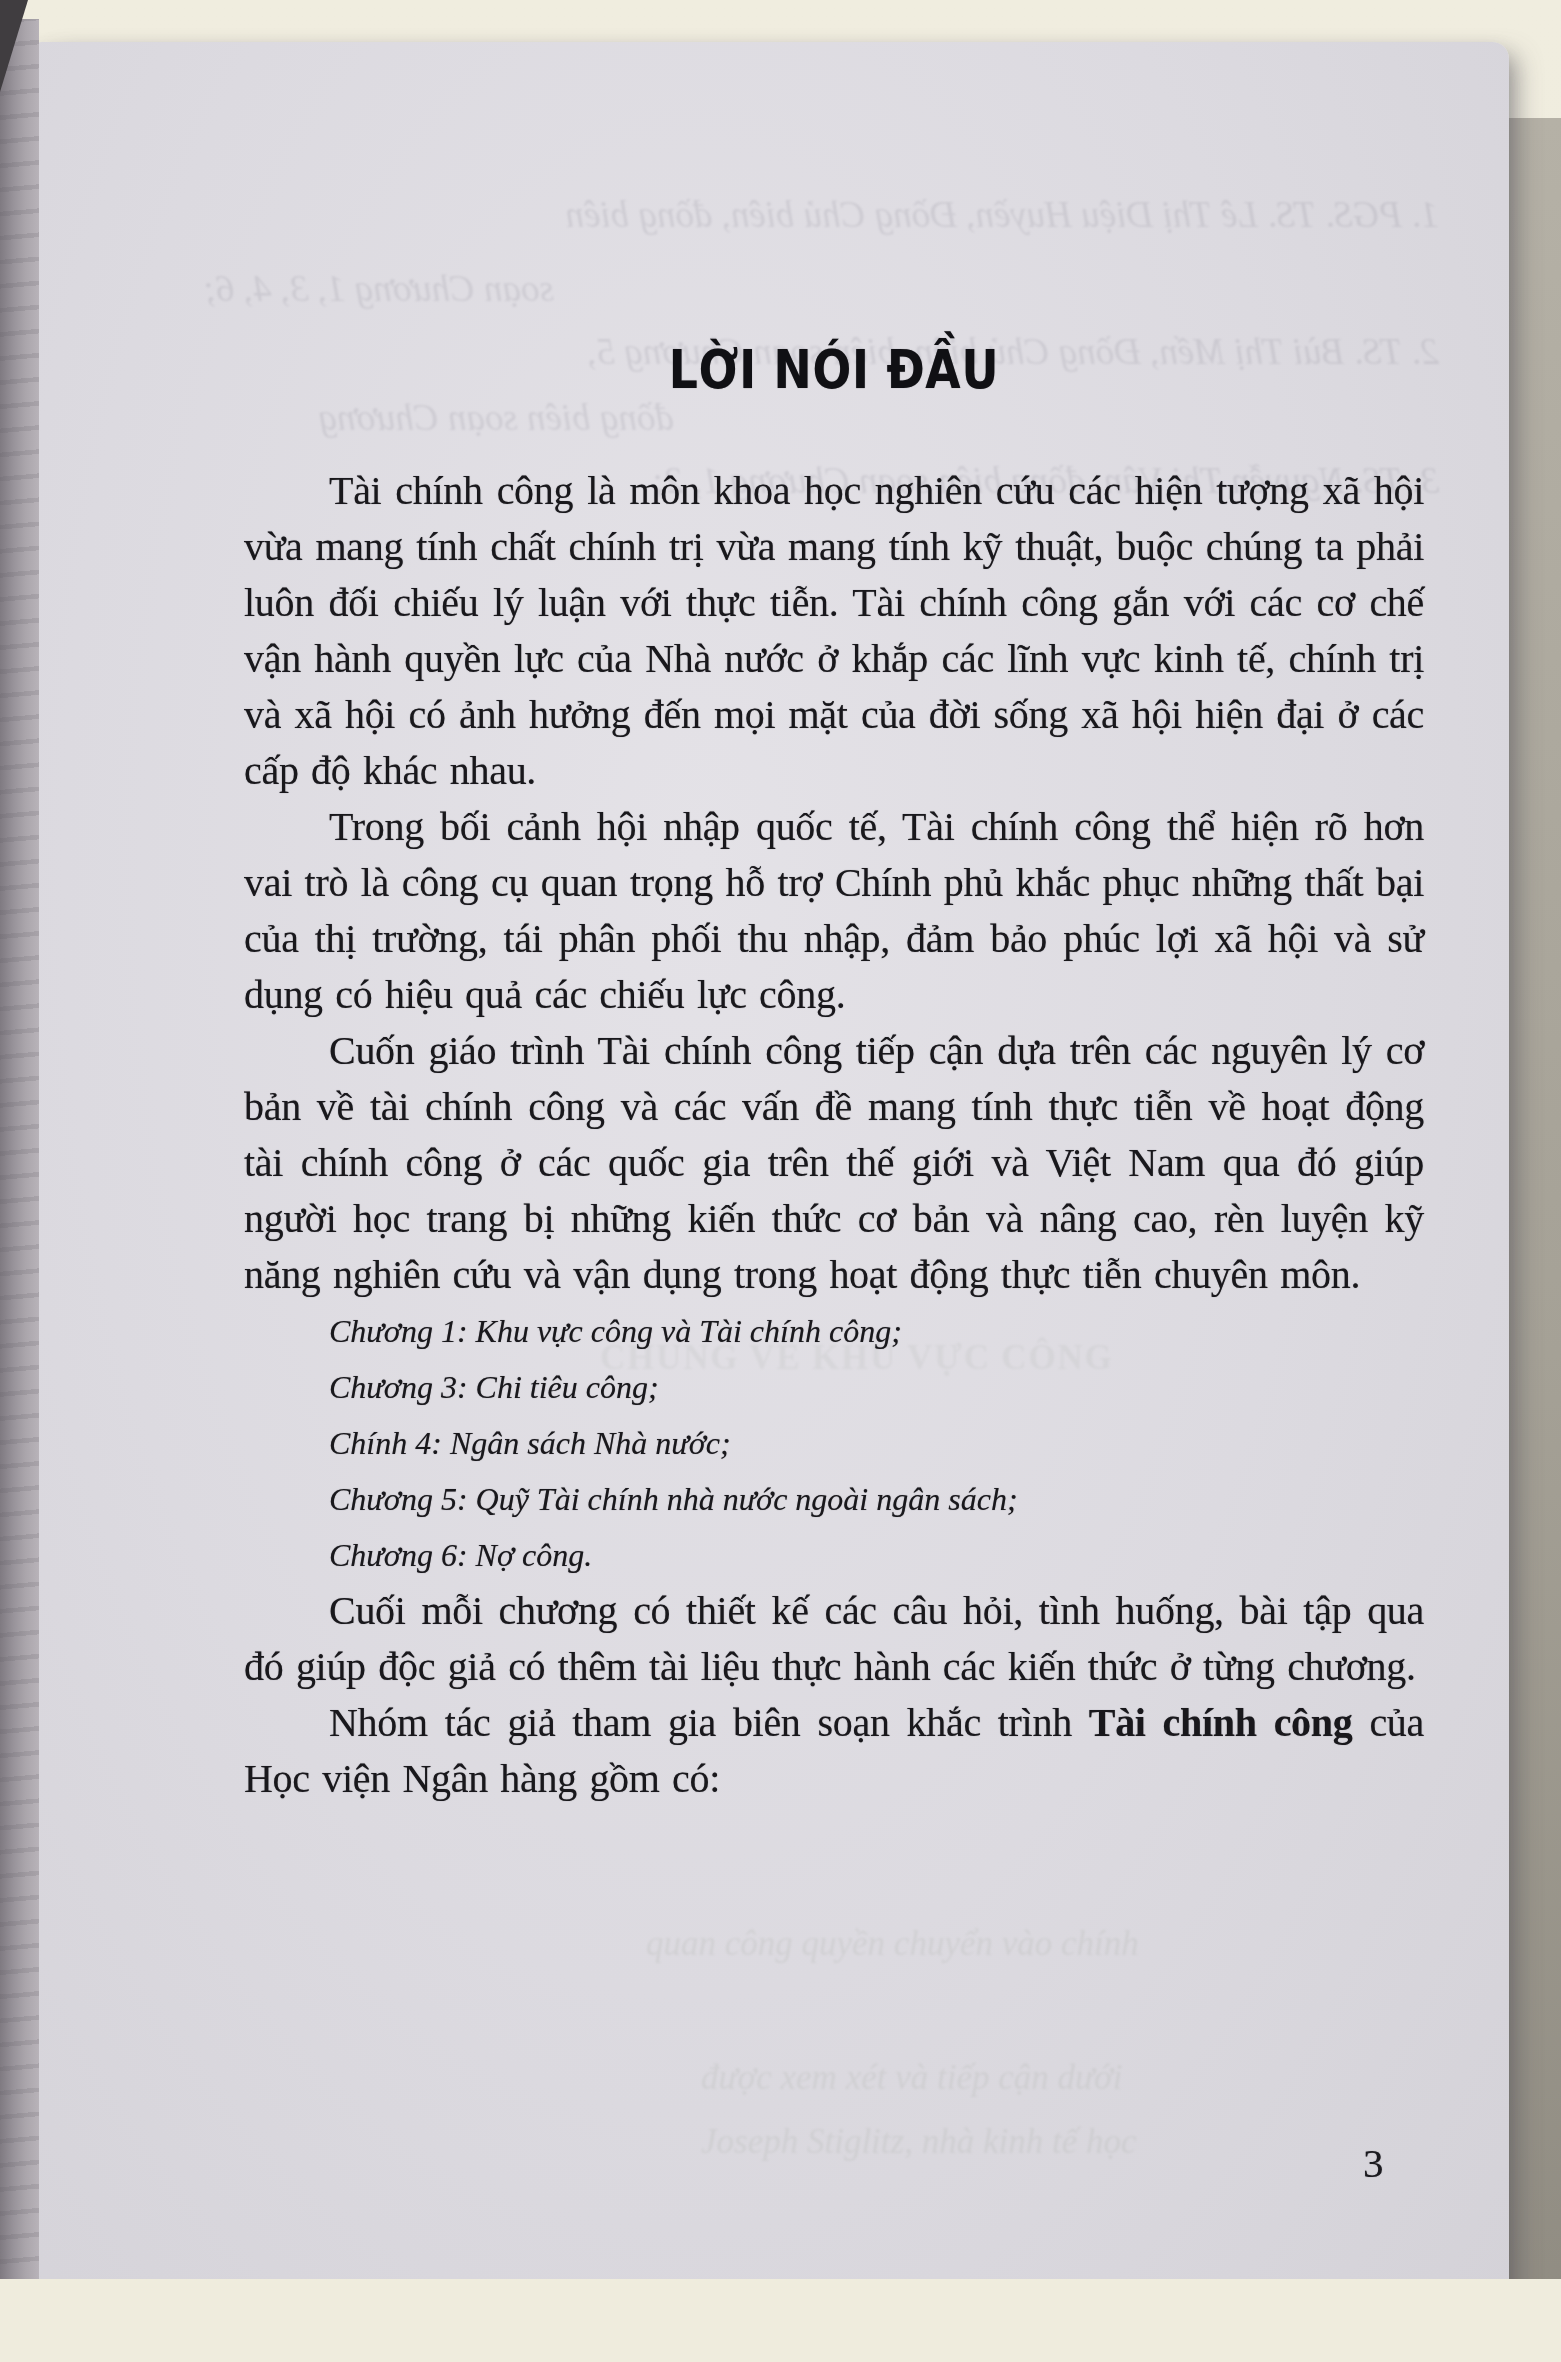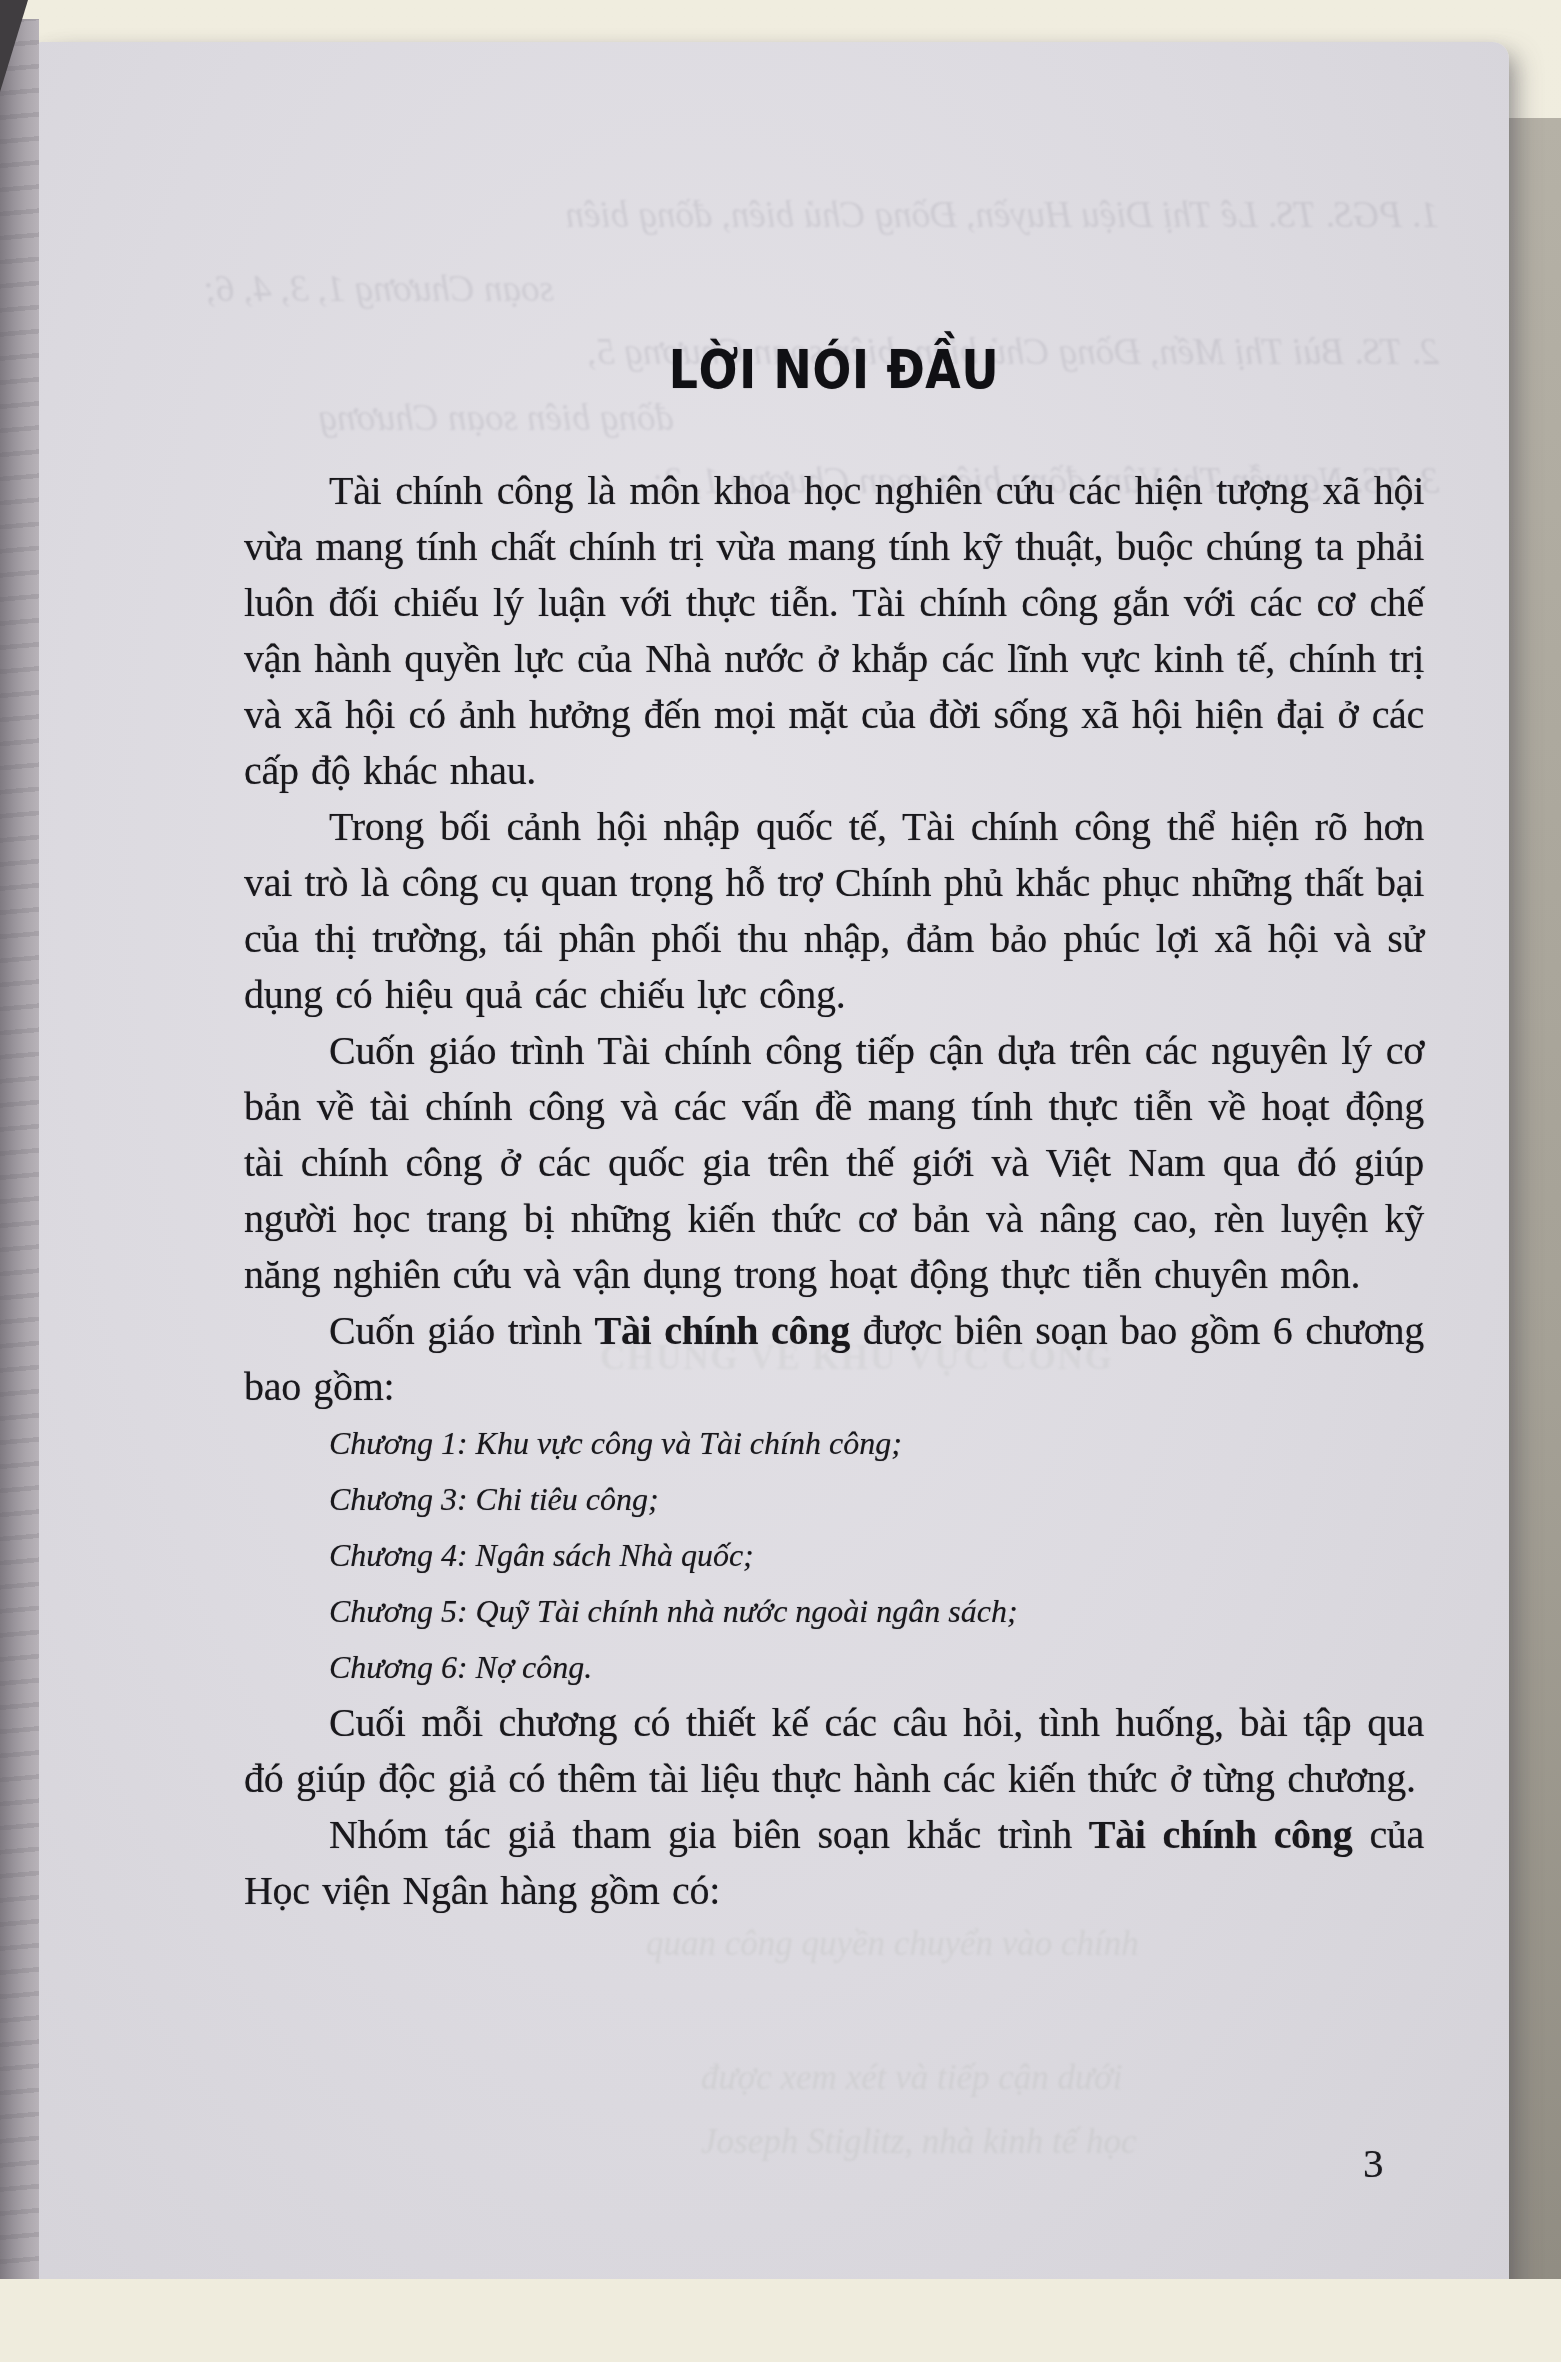--- a/index.html
+++ b/index.html
@@ -69,26 +69,25 @@
     <div class="ghost low" style="left:669px;top:2014px;width:701px;">được xem xét và tiếp cận dưới</div>
     <div class="ghost low" style="left:669px;top:2078px;width:701px;">Joseph Stiglitz, nhà kinh tế học</div>
 
     <div class="content">
       <h1 class="title">LỜI NÓI ĐẦU</h1>
 
       <p class="para">Tài chính công là môn khoa học nghiên cứu các hiện tượng xã hội vừa mang tính chất chính trị vừa mang tính kỹ thuật, buộc chúng ta phải luôn đối chiếu lý luận với thực tiễn. Tài chính công gắn với các cơ chế vận hành quyền lực của Nhà nước ở khắp các lĩnh vực kinh tế, chính trị và xã hội có ảnh hưởng đến mọi mặt của đời sống xã hội hiện đại ở các cấp độ khác nhau.</p>
       <p class="para">Trong bối cảnh hội nhập quốc tế, Tài chính công thể hiện rõ hơn vai trò là công cụ quan trọng hỗ trợ Chính phủ khắc phục những thất bại của thị trường, tái phân phối thu nhập, đảm bảo phúc lợi xã hội và sử dụng có hiệu quả các chiếu lực công.</p>
       <p class="para">Cuốn giáo trình Tài chính công tiếp cận dựa trên các nguyên lý cơ bản về tài chính công và các vấn đề mang tính thực tiễn về hoạt động tài chính công ở các quốc gia trên thế giới và Việt Nam qua đó giúp người học trang bị những kiến thức cơ bản và nâng cao, rèn luyện kỹ năng nghiên cứu và vận dụng trong hoạt động thực tiễn chuyên môn.</p>
 
-      <p class="para"><span>Cuốn giáo trình </span><strong>Tài chính công</strong><span> được biên soạn bao gồm 6 chương bao gồm:</span></p>
 
       <div class="chapters">
         <p class="chapter">Chương 1: Khu vực công và Tài chính công;</p>
         <p class="chapter">Chương 3: Chi tiêu công;</p>
-        <p class="chapter">Chương 4: Ngân sách Nhà quốc;</p>
+        <p class="chapter">Chính 4: Ngân sách Nhà nước;</p>
         <p class="chapter">Chương 5: Quỹ Tài chính nhà nước ngoài ngân sách;</p>
         <p class="chapter">Chương 6: Nợ công.</p>
       </div>
 
       <p class="para">Cuối mỗi chương có thiết kế các câu hỏi, tình huống, bài tập qua đó giúp độc giả có thêm tài liệu thực hành các kiến thức ở từng chương.</p>
 
       <p class="para"><span>Nhóm tác giả tham gia biên soạn khắc trình </span><strong>Tài chính công</strong><span> của Học viện Ngân hàng gồm có:</span></p>
     </div>
 
     <div class="pagenum">3</div>

